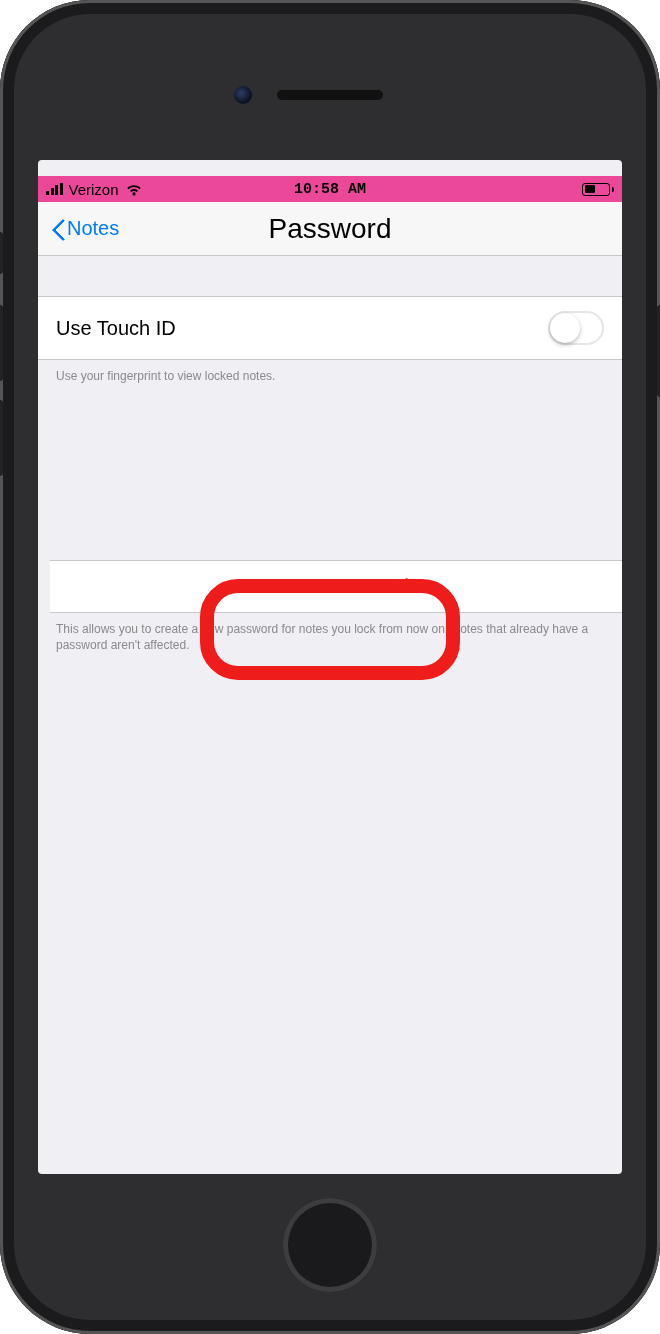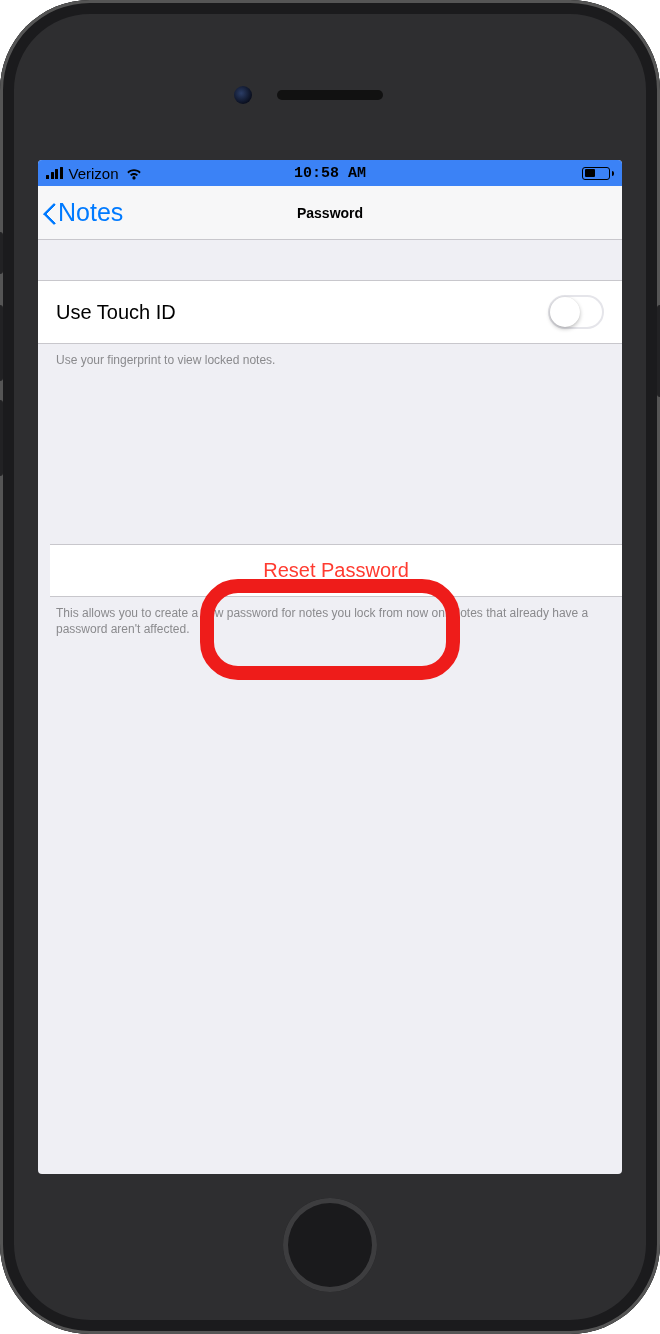--- a/index.html
+++ b/index.html
@@ -68,28 +68,29 @@
       top: 160px;
       left: 38px;
       right: 38px;
       bottom: 160px;
       background: #efeff4;
       border-radius: 4px;
       overflow: hidden;
     }
     .status-bar {
       height: 26px;
-      background: #3b82f6;
+      background: #ec4899;
       display: flex;
       align-items: center;
       justify-content: space-between;
       padding: 0 8px;
       font-size: 15px;
       font-weight: 500;
       color: #000;
+      margin-top: 16px;
     }
     .status-left {
       display: flex;
       align-items: center;
       gap: 6px;
     }
     .signal-bars {
       display: flex;
       align-items: flex-end;
       gap: 1.5px;
@@ -142,22 +143,22 @@
       background: #f7f7f8;
       border-bottom: 1px solid #c8c7cc;
       position: relative;
       display: flex;
       align-items: center;
     }
     .back-btn {
       display: flex;
       align-items: center;
       color: #007aff;
-      font-size: 25px;
-      padding-left: 6px;
+      font-size: 20px;
+      padding-left: 15px;
       cursor: pointer;
     }
     .back-chevron {
       width: 14px;
       height: 24px;
       position: relative;
     }
     .back-chevron::before {
       content: '';
       position: absolute;
@@ -167,22 +168,22 @@
       height: 13px;
       border-left: 3.5px solid #007aff;
       border-bottom: 3.5px solid #007aff;
       transform: rotate(45deg);
       border-radius: 1px;
     }
     .nav-title {
       position: absolute;
       left: 50%;
       transform: translateX(-50%);
-      font-size: 14px;
-      font-weight: 700;
+      font-size: 28px;
+      font-weight: 400;
       color: #000;
     }
     .content {
       background: #efeff4;
     }
     .spacer-top { height: 40px; }
     .cell {
       background: #fff;
       border-top: 0.5px solid #c8c7cc;
       border-bottom: 0.5px solid #c8c7cc;

